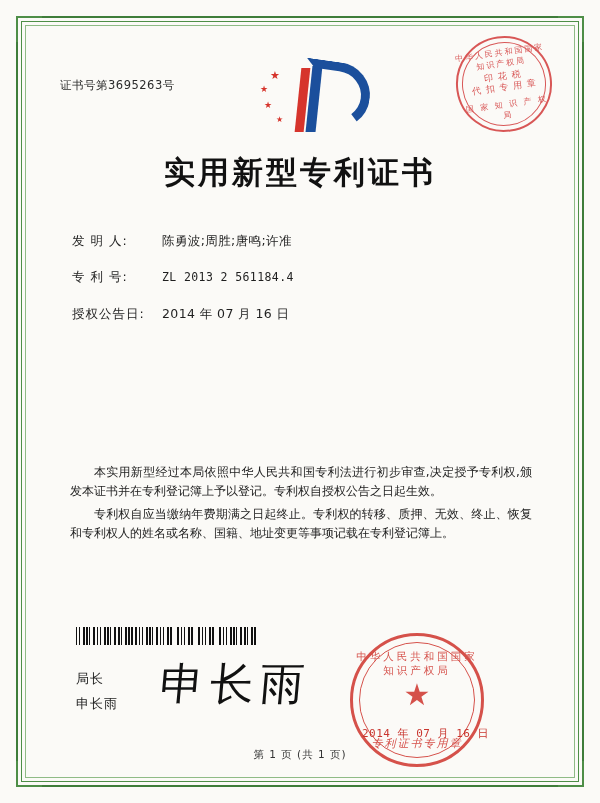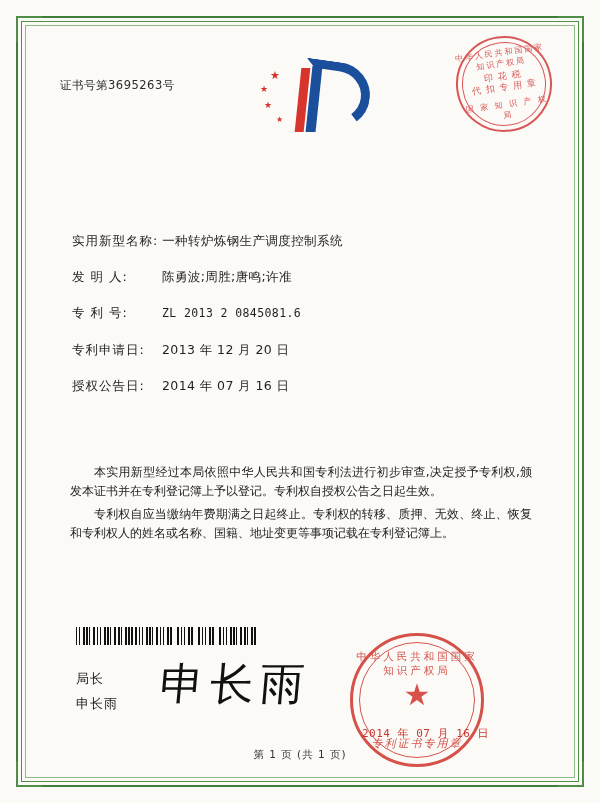--- a/index.html
+++ b/index.html
@@ -327,37 +327,30 @@
   <div class="logo">
     <span class="star s1">★</span>
     <span class="star s2">★</span>
     <span class="star s3">★</span>
     <span class="star s4">★</span>
     <span class="bar-red"></span>
     <span class="bar-blue"></span>
     <span class="swoop"></span>
   </div>
 
+  <div class="title">实用新型专利证书</div>
 
   <div class="fields">
-    <div class="field-row">
-      <span class="field-label">实用新型名称:</span>
-      <span class="field-value">一种转炉炼钢生产调度控制系统</span>
-    </div>
     <div class="field-row">
       <span class="field-label">发 明 人:</span>
       <span class="field-value">陈勇波;周胜;唐鸣;许准</span>
     </div>
     <div class="field-row">
       <span class="field-label">专 利 号:</span>
-      <span class="field-value mono">ZL 2013 2 0845081.6</span>
-    </div>
-    <div class="field-row">
-      <span class="field-label">专利申请日:</span>
-      <span class="field-value">2013 年 12 月 20 日</span>
+      <span class="field-value mono">ZL 2013 2 561184.4</span>
     </div>
     <div class="field-row">
       <span class="field-label">授权公告日:</span>
       <span class="field-value">2014 年 07 月 16 日</span>
     </div>
   </div>
 
   <div class="paragraphs">
     <p>本实用新型经过本局依照中华人民共和国专利法进行初步审查,决定授予专利权,颁发本证书并在专利登记簿上予以登记。专利权自授权公告之日起生效。</p>
     <p>专利权自应当缴纳年费期满之日起终止。专利权的转移、质押、无效、终止、恢复和专利权人的姓名或名称、国籍、地址变更等事项记载在专利登记簿上。</p>

